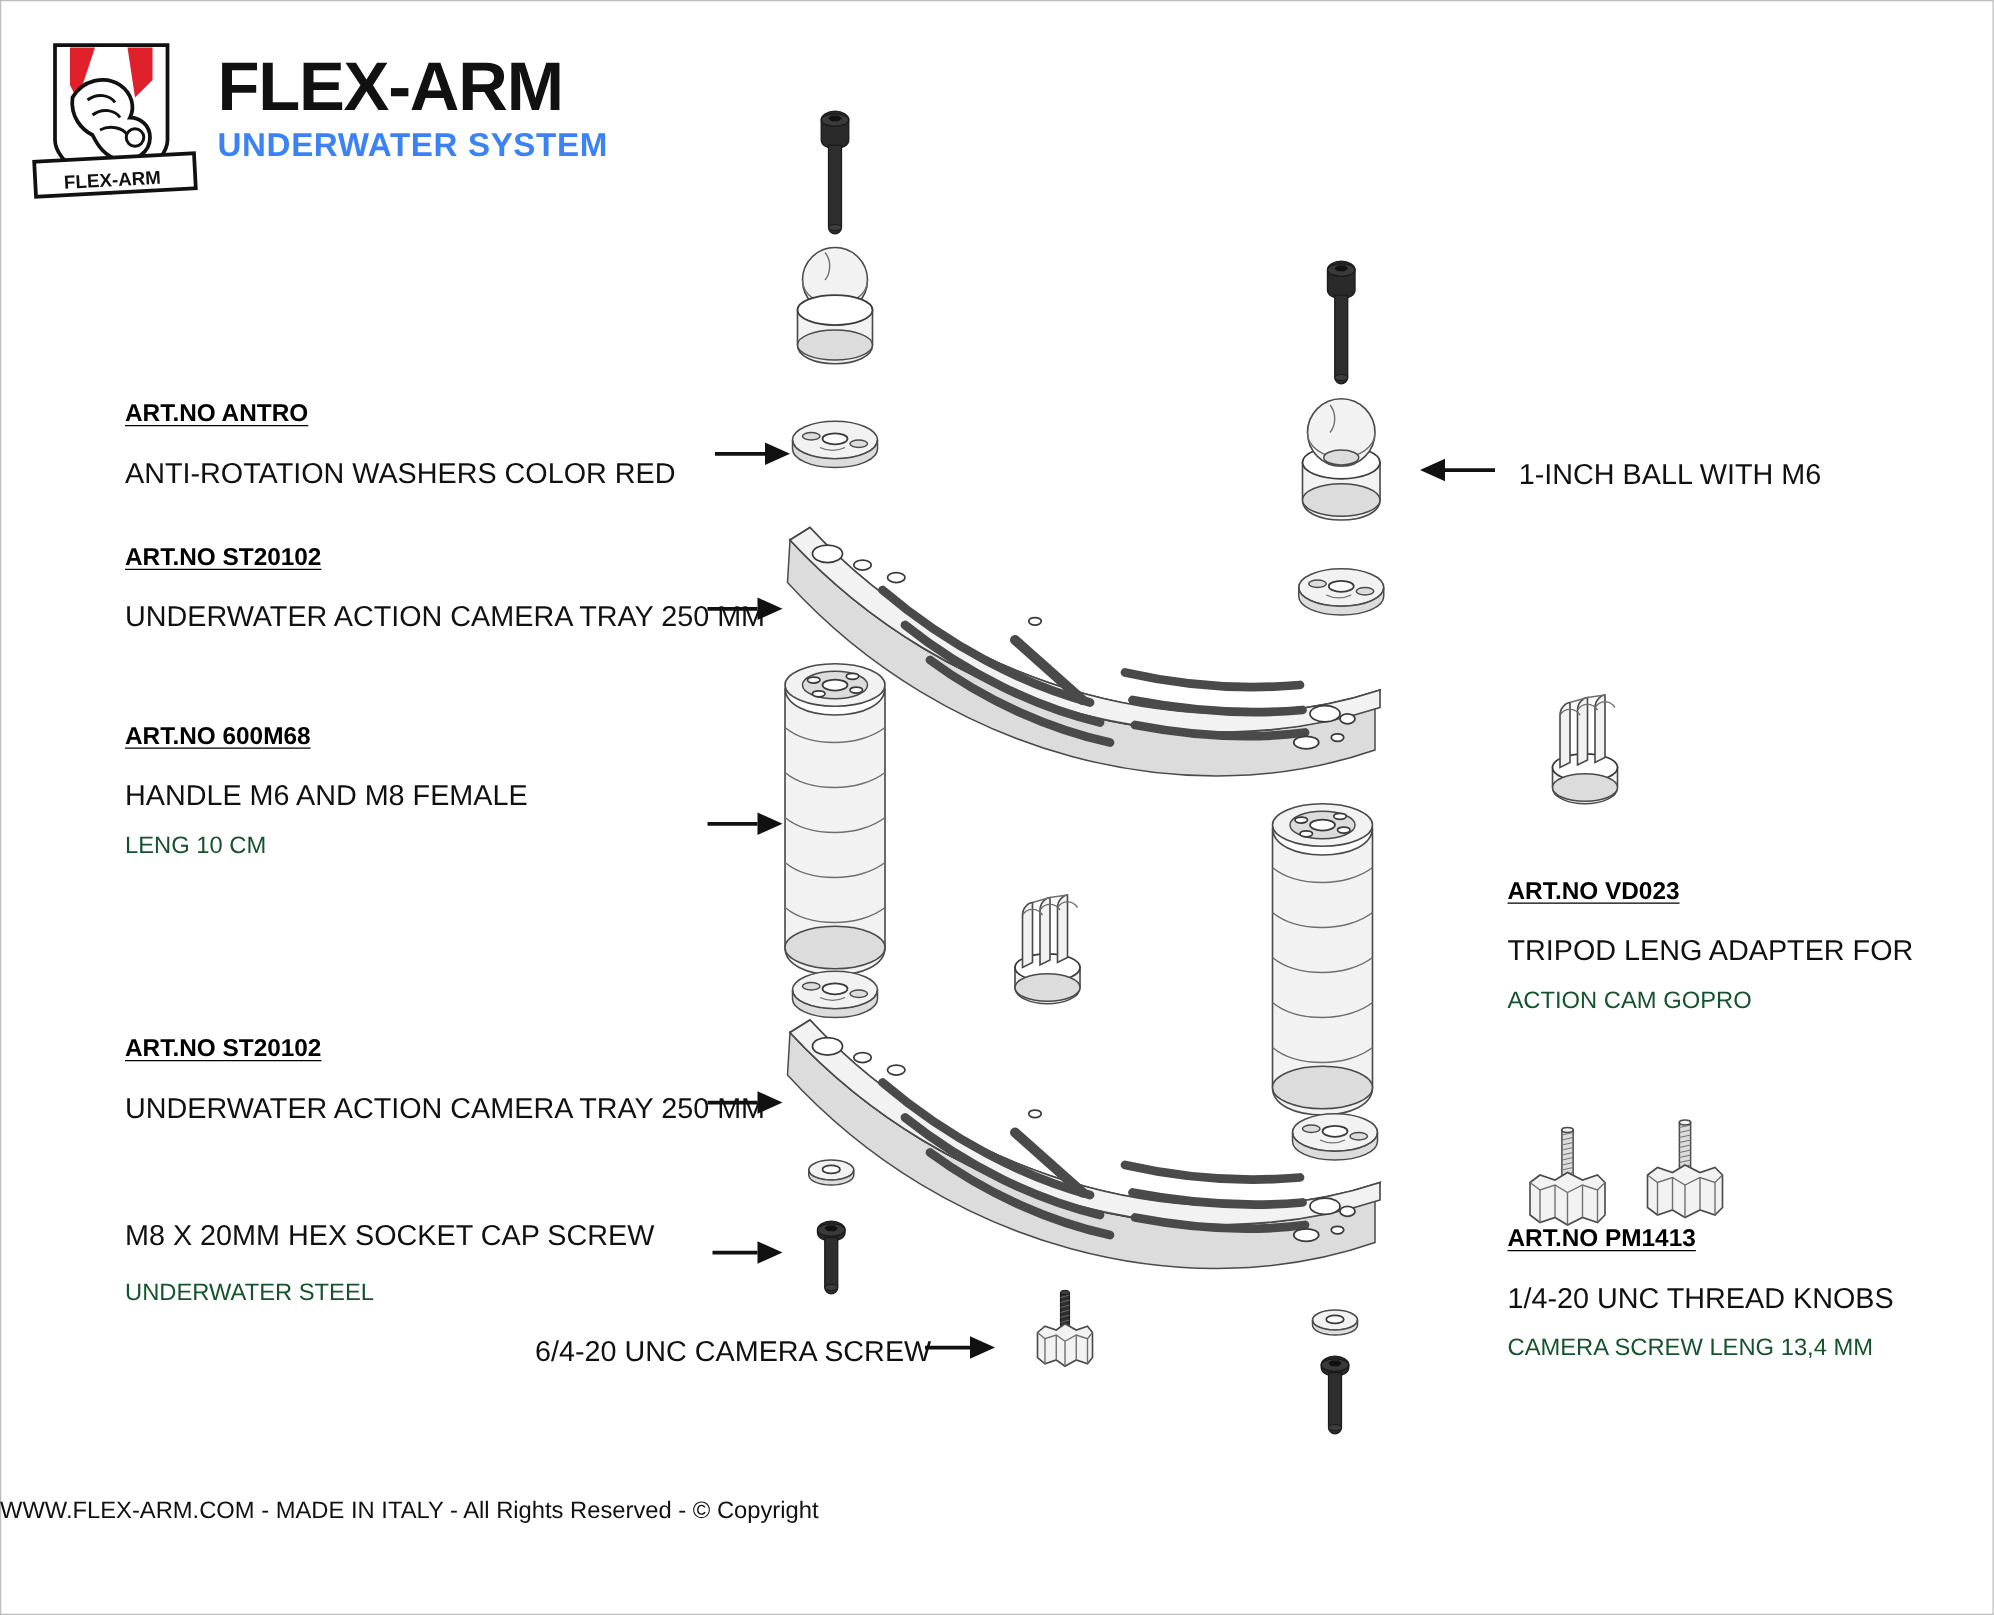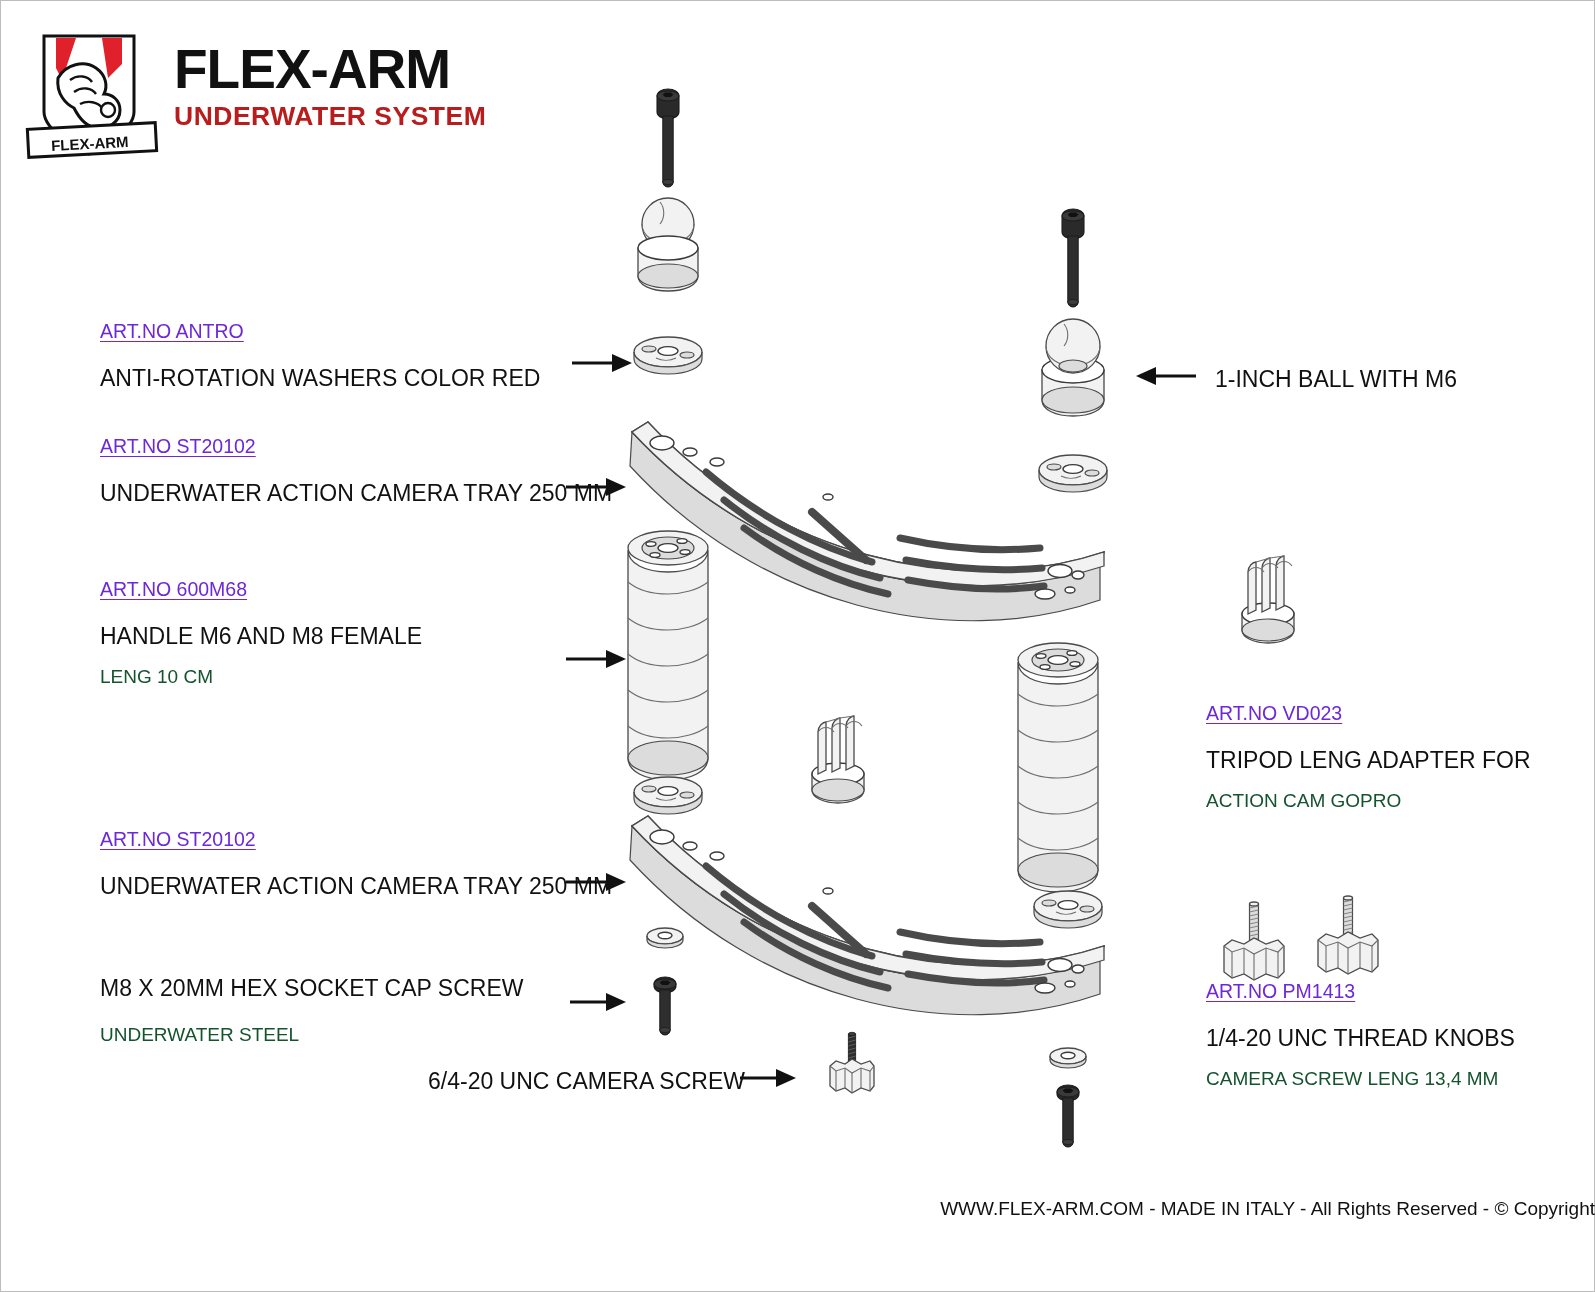--- a/index.html
+++ b/index.html
@@ -20,37 +20,37 @@
   
   .logo-block { position:absolute; left:22px; top:20px; width:560px; height:150px; }
   .logo-mark { position:absolute; left:0; top:0; width:140px; height:150px; }
   .logo-text { position:absolute; left:152px; top:22px; }
   .logo-title {
     font-size:55px; font-weight:bold; letter-spacing:-1px; line-height:1;
     color:#111;
   }
   .logo-sub {
     font-size:26.5px; font-weight:bold; letter-spacing:0.5px; margin-top:4px;
-    color:#b91c1c;
+    color:#3b82f6;
   }
 
   
   .cap { position:absolute; }
   .cap .art {
-    font-size:19.5px; font-weight:normal; text-decoration:underline;
-    text-underline-offset:3px; white-space:nowrap; color:#6d28d9;
+    font-size:19.5px; font-weight:bold; text-decoration:underline;
+    text-underline-offset:3px; white-space:nowrap; color:#000000;
   }
   .cap .desc {
     font-size:23px; font-weight:400; white-space:nowrap; color:#111;
     margin-top:22px;
   }
   .cap .desc2 { font-size:19px; white-space:nowrap; color:#14532d; margin-top:16px; }
 
   .footer {
-    position:absolute; left:0; top:1198px; width:1595px; text-align:right;
+    position:absolute; left:0; top:1198px; width:1595px; text-align:left;
     font-size:19px; color:#111;
   }
 
   svg { display:block; overflow:visible; }
   .ln-thin { fill:none; stroke:#6e6e6e; stroke-width:1.1; }
   .fill-w { fill:#ffffff; stroke:#3a3a3a; stroke-width:1.4; }
   .fill-lt { fill:#f2f2f2; stroke:#4a4a4a; stroke-width:1.3; }
   .fill-md { fill:#dcdcdc; stroke:#4a4a4a; stroke-width:1.2; }
   .fill-dk { fill:#2a2a2a; stroke:#1d1d1d; stroke-width:1.1; }
 </style>

